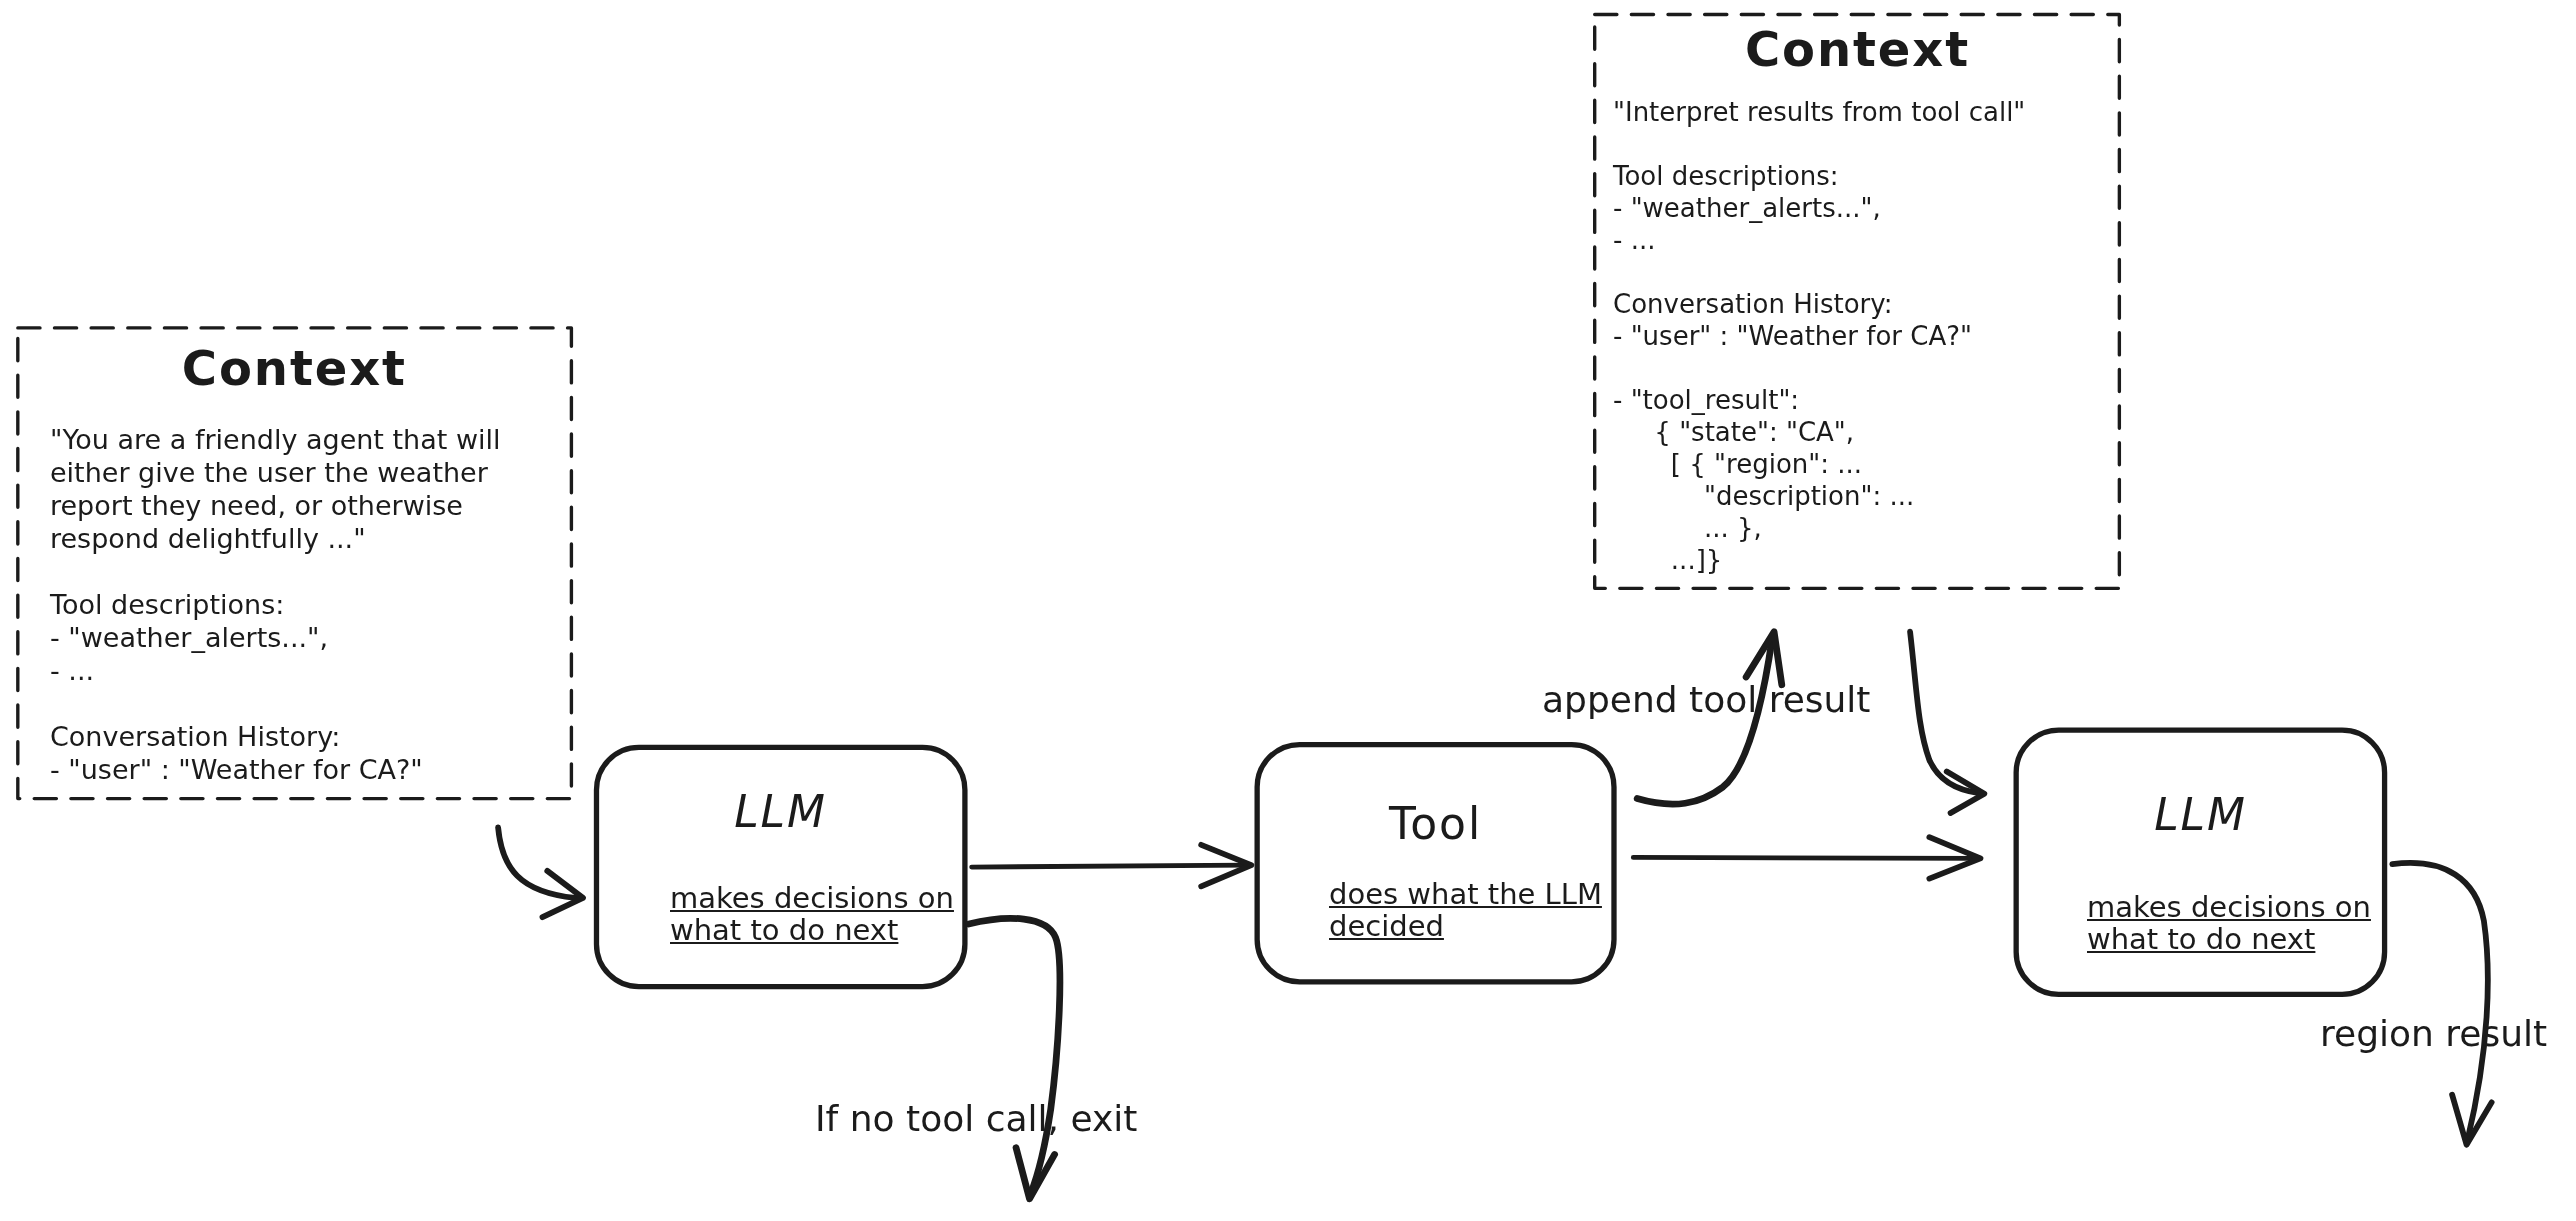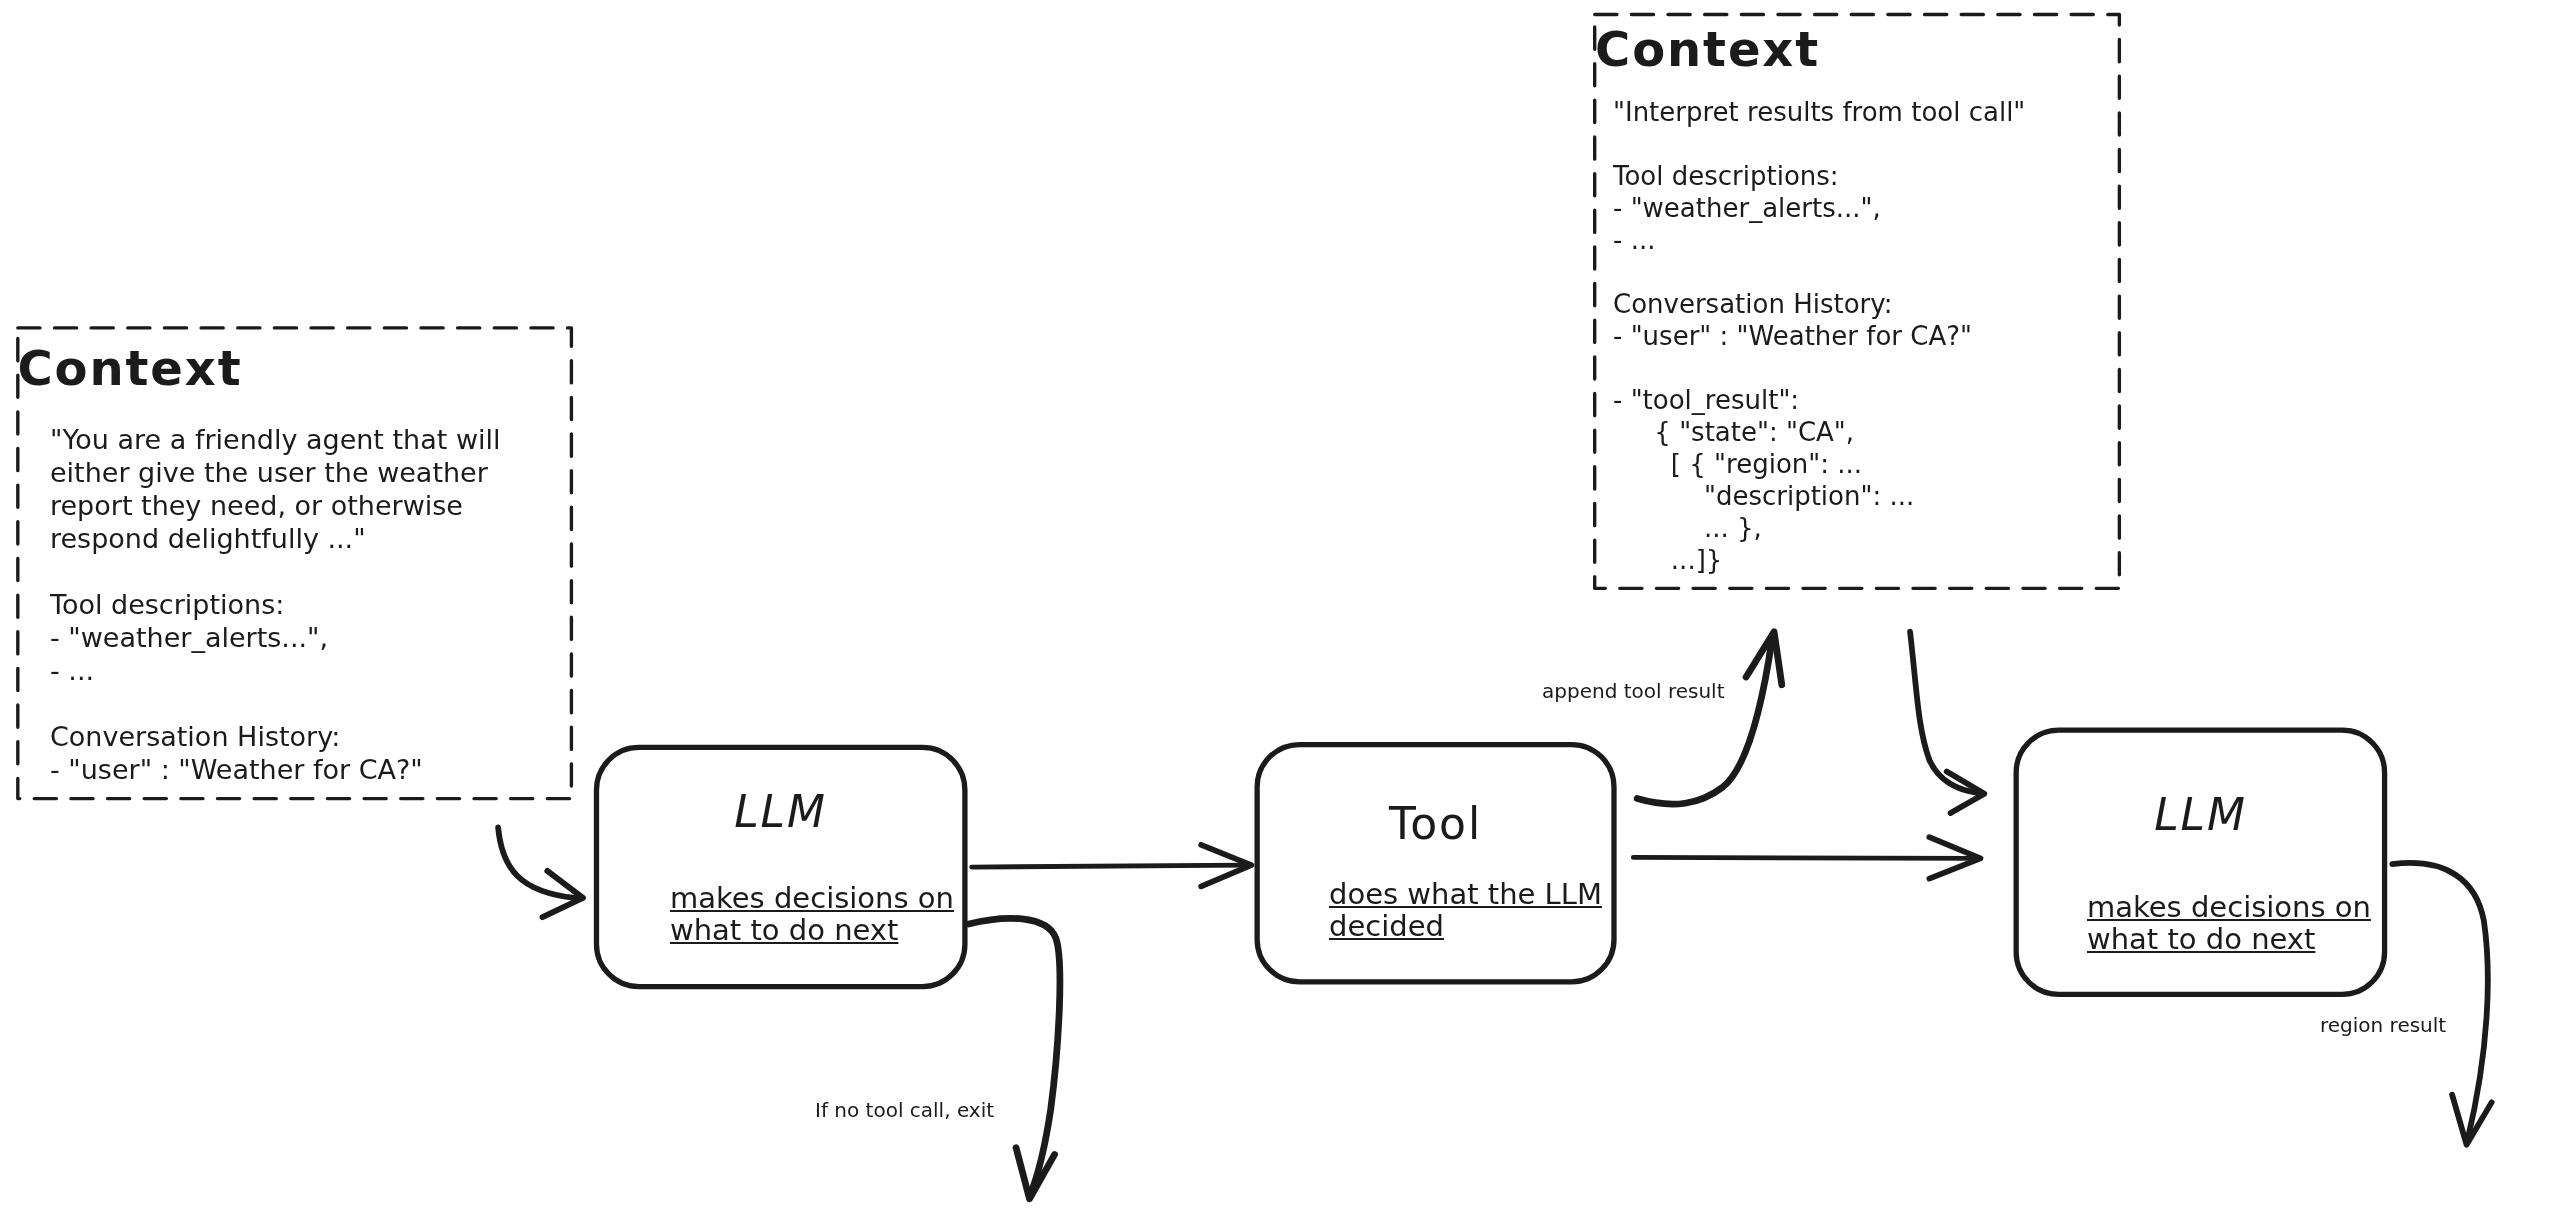--- a/index.html
+++ b/index.html
@@ -1,25 +1,25 @@
 <!DOCTYPE html>
 <html><head>
 <meta charset="utf-8">
 <style>
   html,body{margin:0;padding:0;background:#ffffff;}
   body{width:2576px;height:1221px;position:relative;overflow:hidden;
        font-family:"DejaVu Sans","Liberation Sans",sans-serif;color:#1b1b1b;}
   #canvas{position:absolute;left:0;top:0;width:2576px;height:1221px;}
   .abs{position:absolute;}
-  .ctx-title{font-size:48px;font-weight:bold;letter-spacing:1.9px;}
+  .ctx-title{font-size:48px;font-weight:bold;text-align:center;letter-spacing:1.9px;}
   .ctx-body{font-size:27px;line-height:33px;white-space:pre-wrap;}
   .node-title{font-size:44px;font-weight:normal;text-align:center;letter-spacing:1.9px;}
   .italic{font-style:italic;}
   .node-sub{font-size:29px;line-height:32px;white-space:pre-wrap;text-decoration:underline;}
-  .edge-label{font-size:20px;white-space:nowrap;}
+  .edge-label{font-size:36px;white-space:nowrap;}
 </style>
 </head>
 <body>
 
 <svg id="canvas" viewBox="0 0 2670 1266" xmlns="http://www.w3.org/2000/svg">
   <g fill="none" stroke="#1b1b1b" stroke-linecap="round" stroke-linejoin="round">
 
     <rect x="18" y="340" width="574" height="488" stroke-width="3.5" stroke-dasharray="23 15"></rect>
     <rect x="1653" y="15" width="544" height="595" stroke-width="3.5" stroke-dasharray="23 15"></rect>
 

